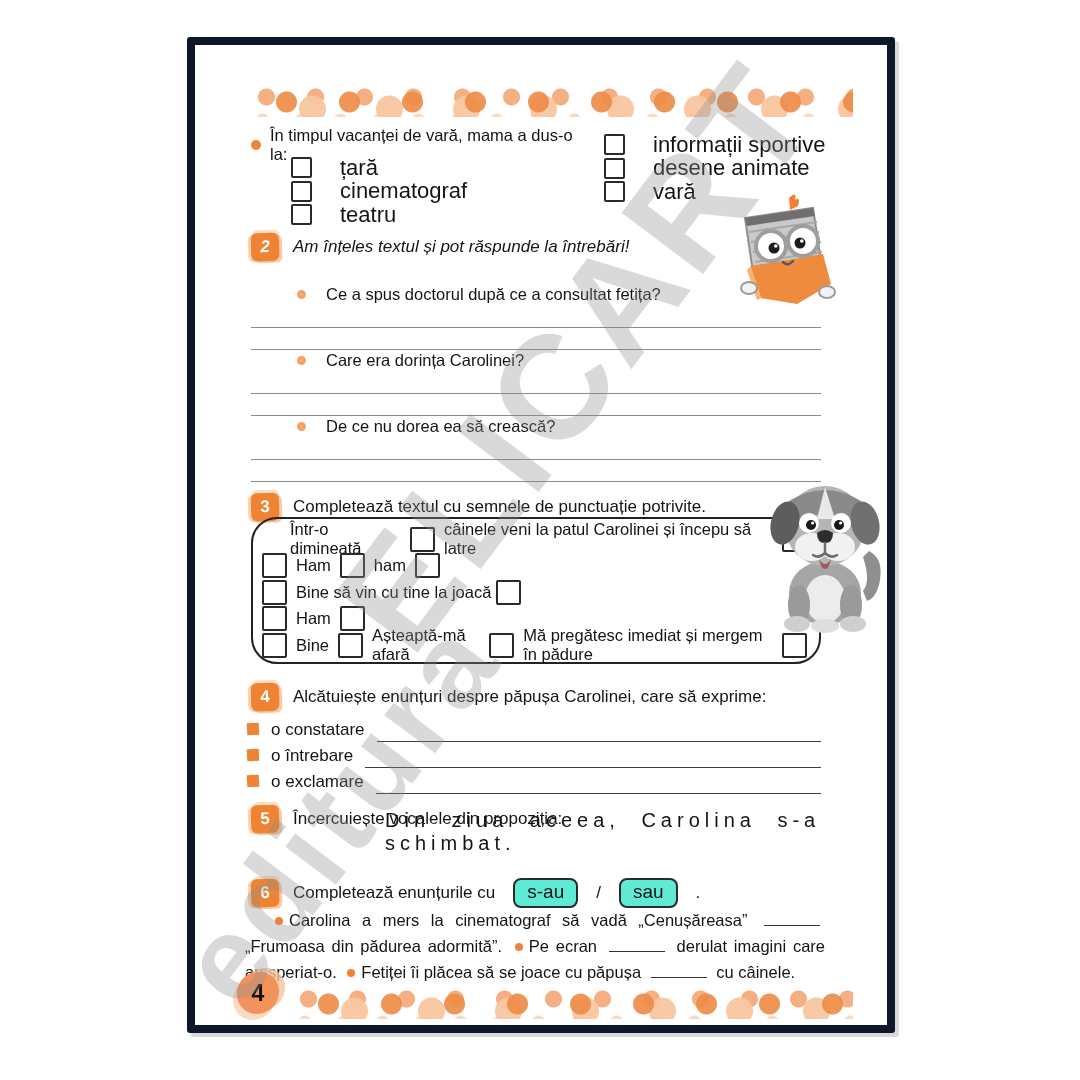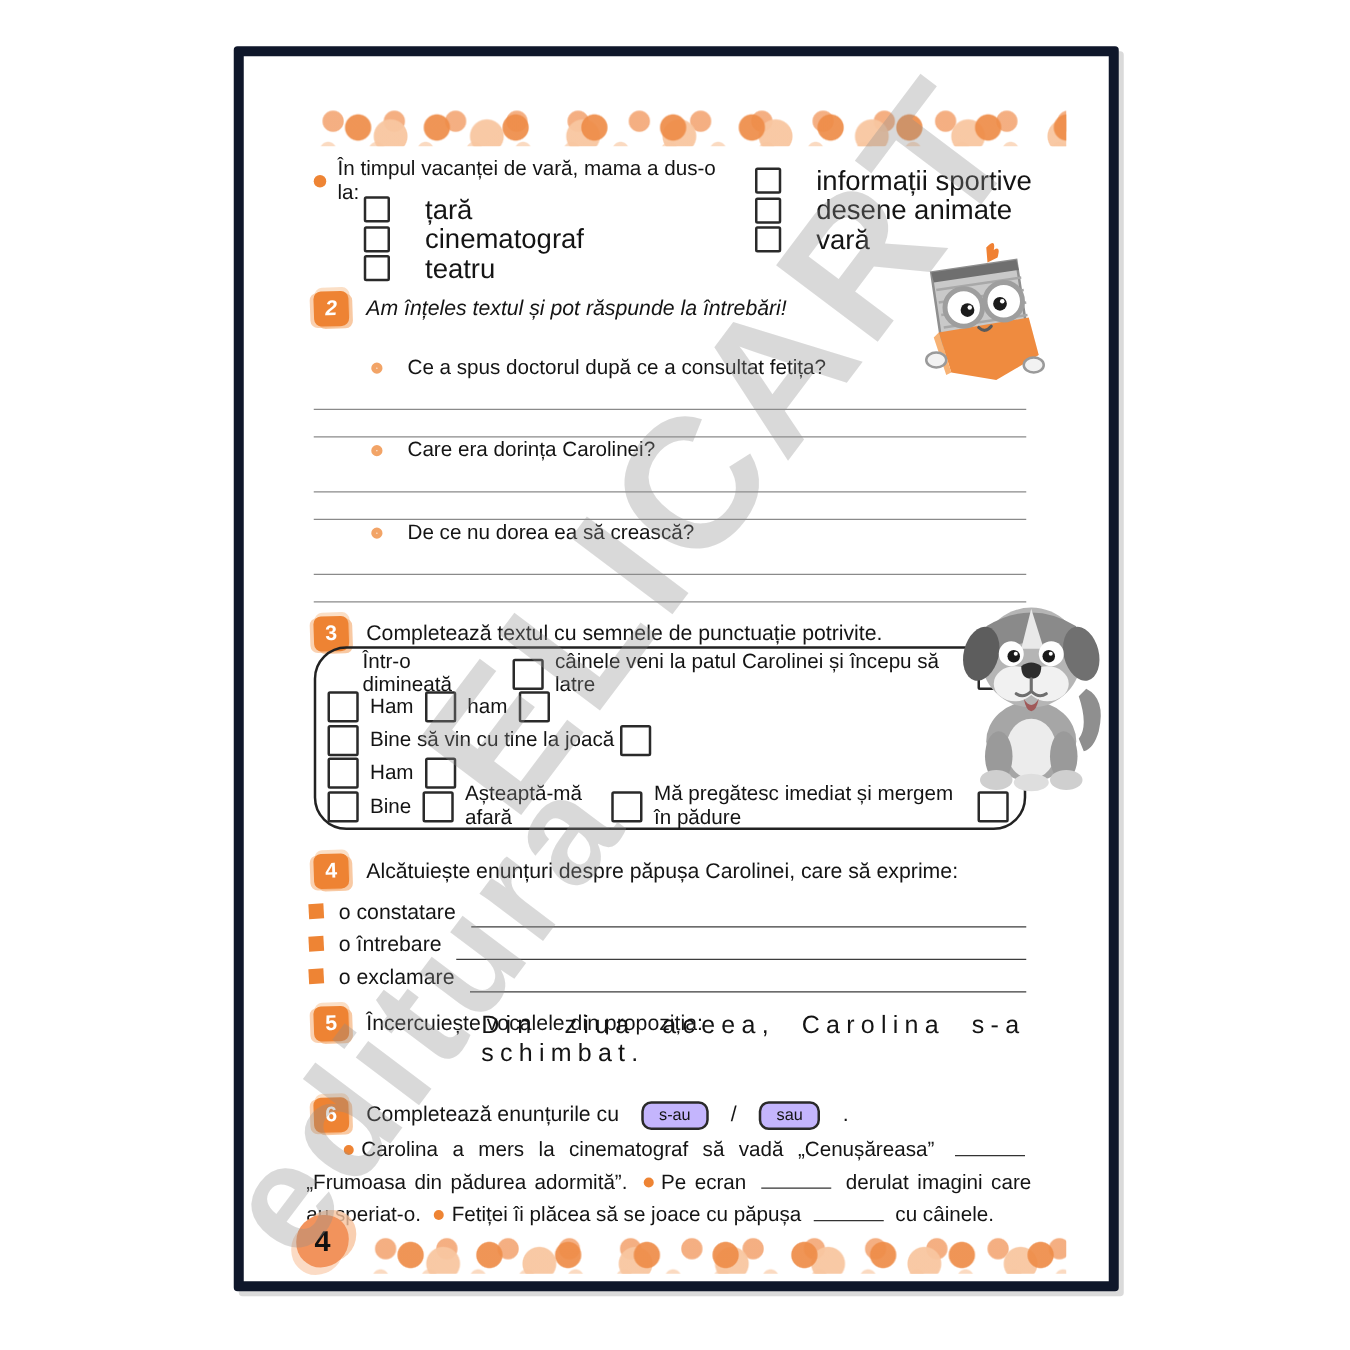--- a/index.html
+++ b/index.html
@@ -80,21 +80,21 @@
   .write-line { flex:1; border-bottom:1.6px solid #3d3d3d; height:20px; }
 
   
   .ex5-head { top:760px; }
   .ex5-sentence { position:absolute; left:142px; top:764px; font-size:20px;
     letter-spacing:5px; word-spacing:11px; font-weight:400;margin-left:48px; }
 
   
   .ex6-head { top:833px; }
   .chip { display:inline-block; border:2px solid #2a2a2a; border-radius:8px;
-    padding:1px 12px 3px; font-size:13px; margin:0 4px; background:#c4b5fd; }
+    padding:1px 12px 3px; font-size:19px; margin:0 4px; background:#5eead4; }
   .ex6-para { position:absolute; left:50px; right:62px; top:862px; font-size:16.5px;
     line-height:26px; text-align:justify; text-indent:24px; }
   .ex6-para .dot-bullet { width:8px; height:8px; margin:0 6px 1px 6px;
     display:inline-block; }
   .blank { display:inline-block; width:56px; border-bottom:1.6px solid #333;
     height:13px; margin:0 5px; }
 
   
   .page-num { position:absolute; left:42px; top:927px; width:42px; height:42px;
     background:#f2935c; border-radius:52% 46% 55% 48%; display:flex; align-items:center;

